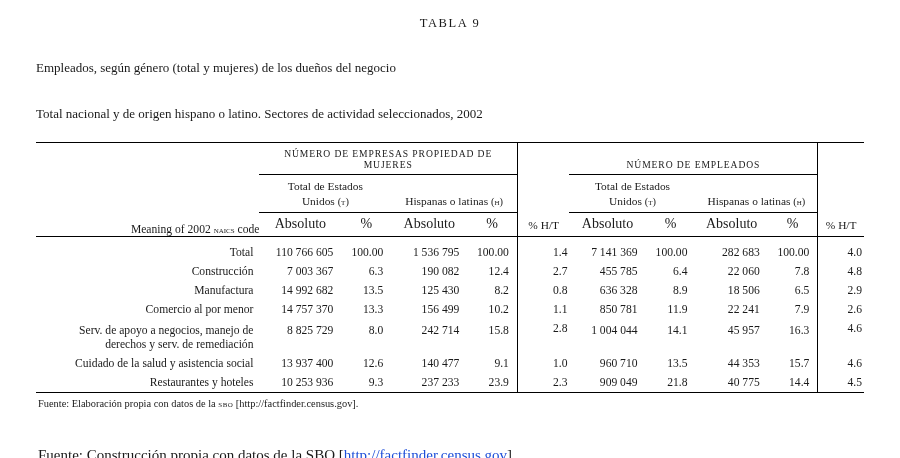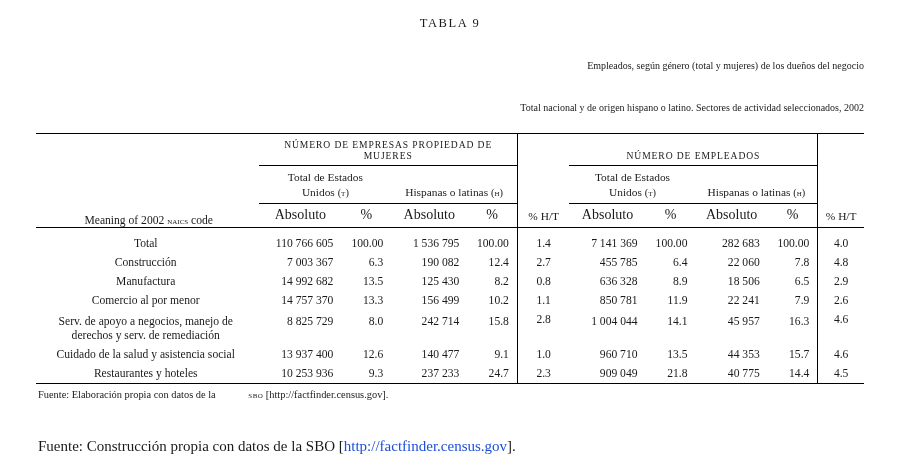--- a/index.html
+++ b/index.html
@@ -24,22 +24,22 @@
   
   .tbl-label {
     text-align: center;
     font-size: 12.5px;
     letter-spacing: 1.6px;
     font-variant: small-caps;
     text-transform: uppercase;
     margin-bottom: 9px;
   }
   .title-line {
-    text-align: right;
-    font-size: 10px;
+    text-align: left;
+    font-size: 13px;
     line-height: 1.42;
     margin-top: 28px;
   }
   
   table.main {
     width: 100%;
     border-collapse: collapse;
     margin-top: 18px;
     font-size: 11.6px;
   }
@@ -68,56 +68,56 @@
   }
   .sub-head .sc { font-variant: small-caps; font-size: 10.4px; }
 
   .unit-head {
     text-align: center;
     font-size: 14px;
     padding: 3px 2px 4px 2px !important;
   }
 
   .rowlabel-head {
-    text-align: center;
+    text-align: right;
     font-size: 11.6px;
     padding-left: 2px !important;
   }
   .rowlabel-head .sc { font-variant: small-caps; font-size: 10.6px; }
 
   td.lbl {
-    text-align: center;
+    text-align: right;
     padding: 3.0px 6px 3.0px 2px !important;
     white-space: nowrap;
   }
   td.num {
     text-align: right;
     padding: 3.0px 8px 3.0px 4px !important;
     white-space: nowrap;
   }
   td.num.center {
-    text-align: center;
+    text-align: right;
     padding: 3.0px 2px !important;
   }
   tr.first-data td { padding-top: 9px !important; }
   tr.wrap2 td { padding-bottom: 1px !important; }
   tr.wrapcont td { padding-top: 0px !important; padding-bottom: 3px !important; }
 
   .vline-left { border-left: 0.9px solid #000; font-family: Liberation Serif, serif; }
 
   
   .span-underline { border-bottom: 0.9px solid #000; }
 
   
   .note-small {
     font-size: 10.4px;
     margin-top: 5px;
     padding-left: 2px;
   }
-  .note-small .sc { font-variant: small-caps; font-size: 10px; letter-spacing: .4px; margin-left: 30px;}
+  .note-small .sc { font-variant: small-caps; font-size: 10px; letter-spacing: .4px;}
   .note-big {
     font-size: 15px;
     margin-top: 38px;
     padding-left: 2px;
   }
   .link { color: #1d4ed8; }
 </style>
 </head>
 <body>
 
@@ -292,21 +292,21 @@
       <td class="num">44 353</td>
       <td class="num">15.7</td>
       <td class="num center vline-left">4.6</td>
     </tr>
 
     <tr>
       <td class="lbl">Restaurantes y hoteles</td>
       <td class="num">10 253 936</td>
       <td class="num">9.3</td>
       <td class="num">237 233</td>
-      <td class="num">24.7</td>
+      <td class="num">23.9</td>
       <td class="num center vline-left">2.3</td>
       <td class="num">909 049</td>
       <td class="num">21.8</td>
       <td class="num">40 775</td>
       <td class="num">14.4</td>
       <td class="num center vline-left">4.5</td>
     </tr>
 
     <tr class="rule-bottom">
       <td colspan="11"></td>

